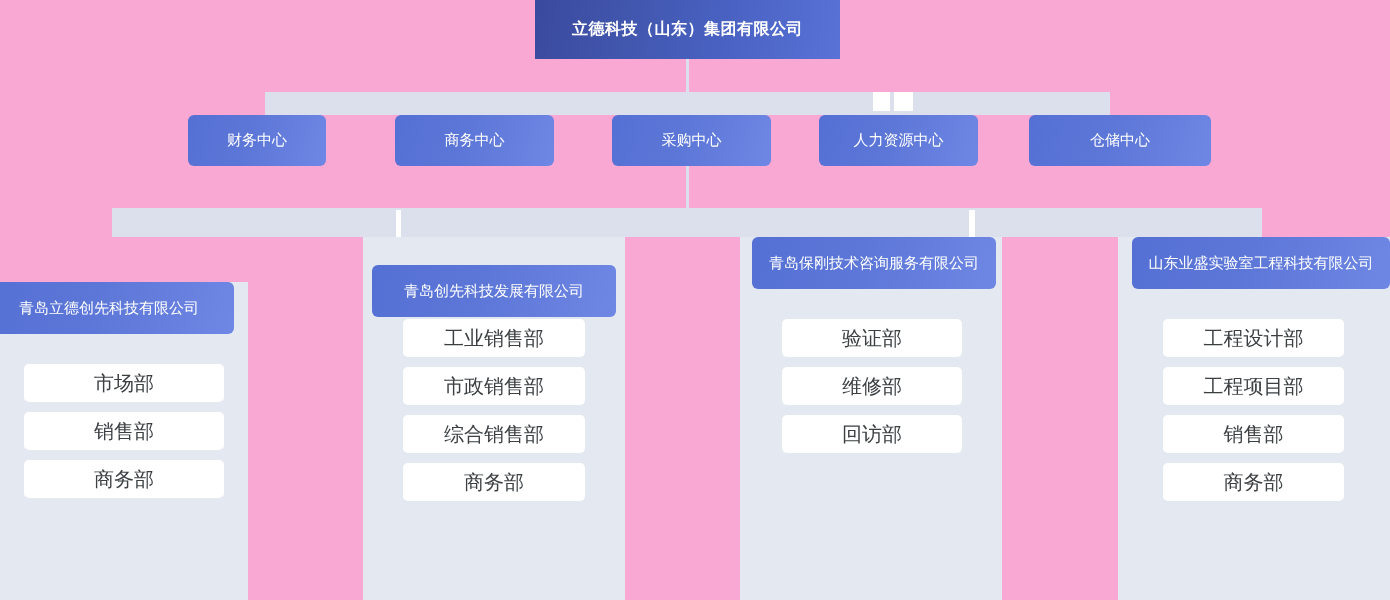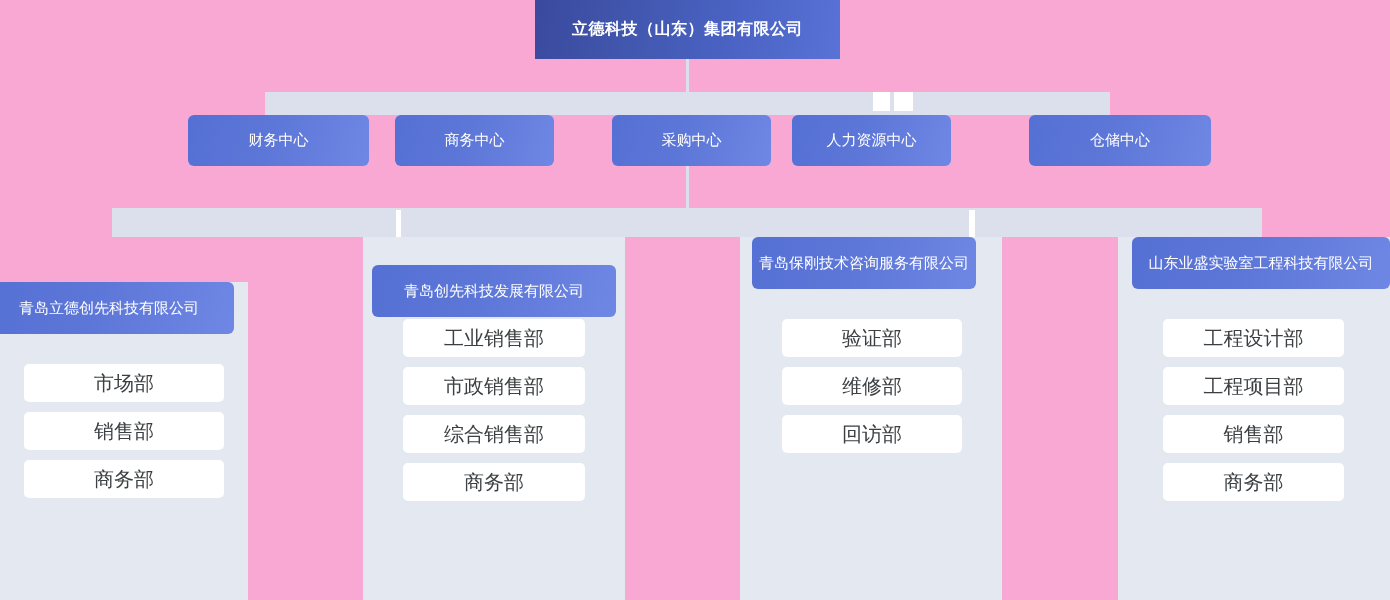--- a/index.html
+++ b/index.html
@@ -135,24 +135,24 @@
 
   <div class="root-node">立德科技（山东）集团有限公司</div>
 
   <div class="conn-vline" style="left:686px; top:59px; width:3px; height:33px;"></div>
 
   <div class="conn-bar" style="left:265px; top:92px; width:845px; height:23px;"></div>
   <div class="conn-notch" style="left:873px; top:92px; width:17px; height:19px;"></div>
   <div class="conn-notch" style="left:894px; top:92px; width:19px; height:19px;"></div>
 
   <div class="center-row">
-    <div class="center-node" style="left:188px; width:181px;text-align:center;">财务中心</div>
+    <div class="center-node" style="left:188px; width:138px;text-align:center;">财务中心</div>
     <div class="center-node" style="left:612px; width:159px;">采购中心</div>
     <div class="center-node" style="left:395px; width:159px;">商务中心</div>
-    <div class="center-node" style="left:792px; width:159px;">人力资源中心</div>
+    <div class="center-node" style="left:819px; width:159px;">人力资源中心</div>
     <div class="center-node" style="left:1029px; width:182px;">仓储中心</div>
   </div>
 
   <div class="conn-vline" style="left:686px; top:166px; width:3px; height:42px;"></div>
 
   <div class="conn-bar" style="left:112px; top:208px; width:1150px; height:29px;"></div>
   <div class="conn-notch" style="left:396px; top:210px; width:5px; height:27px;"></div>
   <div class="conn-notch" style="left:969px; top:210px; width:6px; height:27px;"></div>
 
   <div class="columns">
@@ -170,21 +170,21 @@
       <div class="col-header" style="left:9px; width:244px;margin-top:28px;">青岛创先科技发展有限公司</div>
       <div class="dept-list" style="left:40px; right:40px;">
         <div class="dept-box">工业销售部</div>
         <div class="dept-box">市政销售部</div>
         <div class="dept-box">综合销售部</div>
         <div class="dept-box">商务部</div>
       </div>
     </div>
 
     <div class="column" style="left:740px; width:262px;">
-      <div class="col-header" style="left:12px; width:224px;">青岛保刚技术咨询服务有限公司</div>
+      <div class="col-header" style="left:12px; width:244px;">青岛保刚技术咨询服务有限公司</div>
       <div class="dept-list" style="left:42px; right:40px;">
         <div class="dept-box">验证部</div>
         <div class="dept-box">维修部</div>
         <div class="dept-box">回访部</div>
       </div>
     </div>
 
     <div class="column" style="left:1118px; width:272px;">
       <div class="col-header" style="left:14px; width:258px;">山东业盛实验室工程科技有限公司</div>
       <div class="dept-list" style="left:45px; right:46px;">

